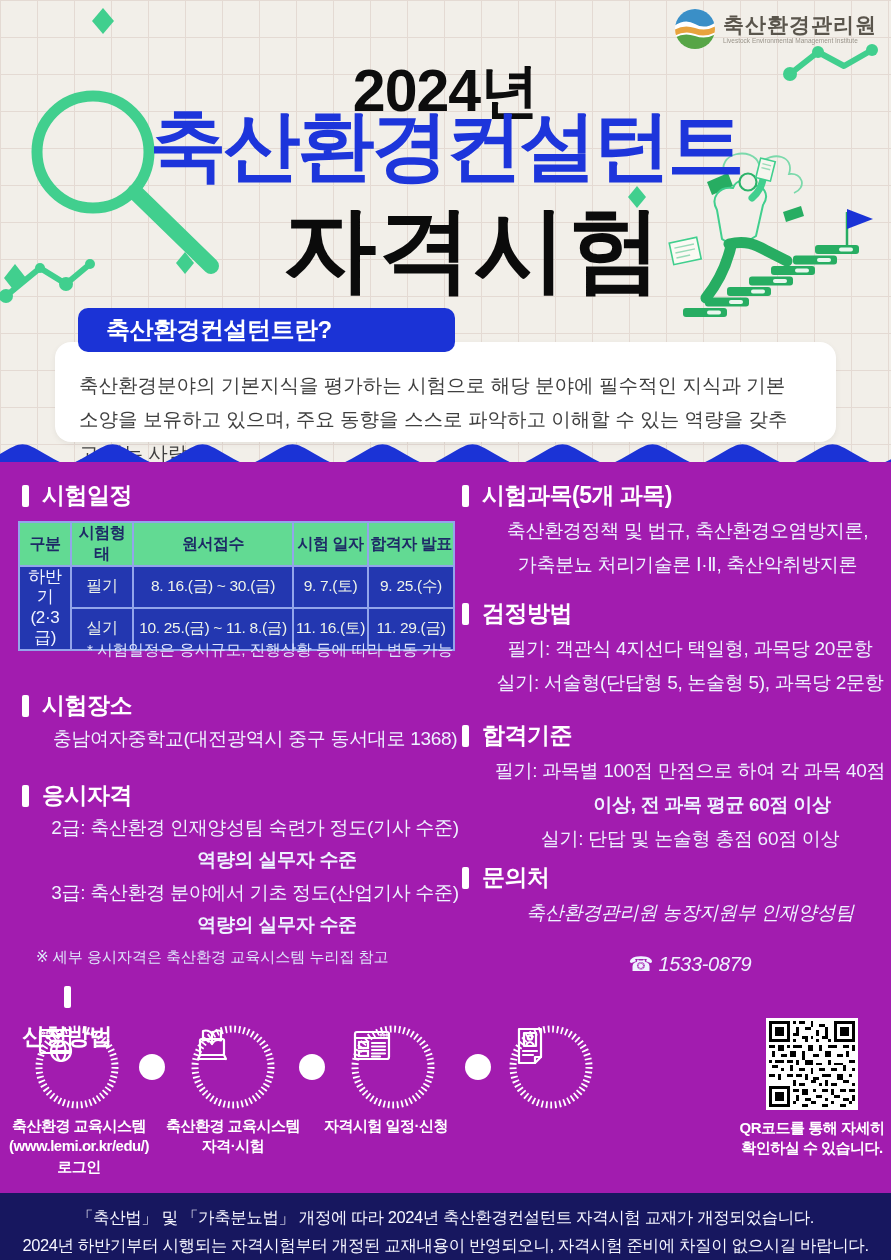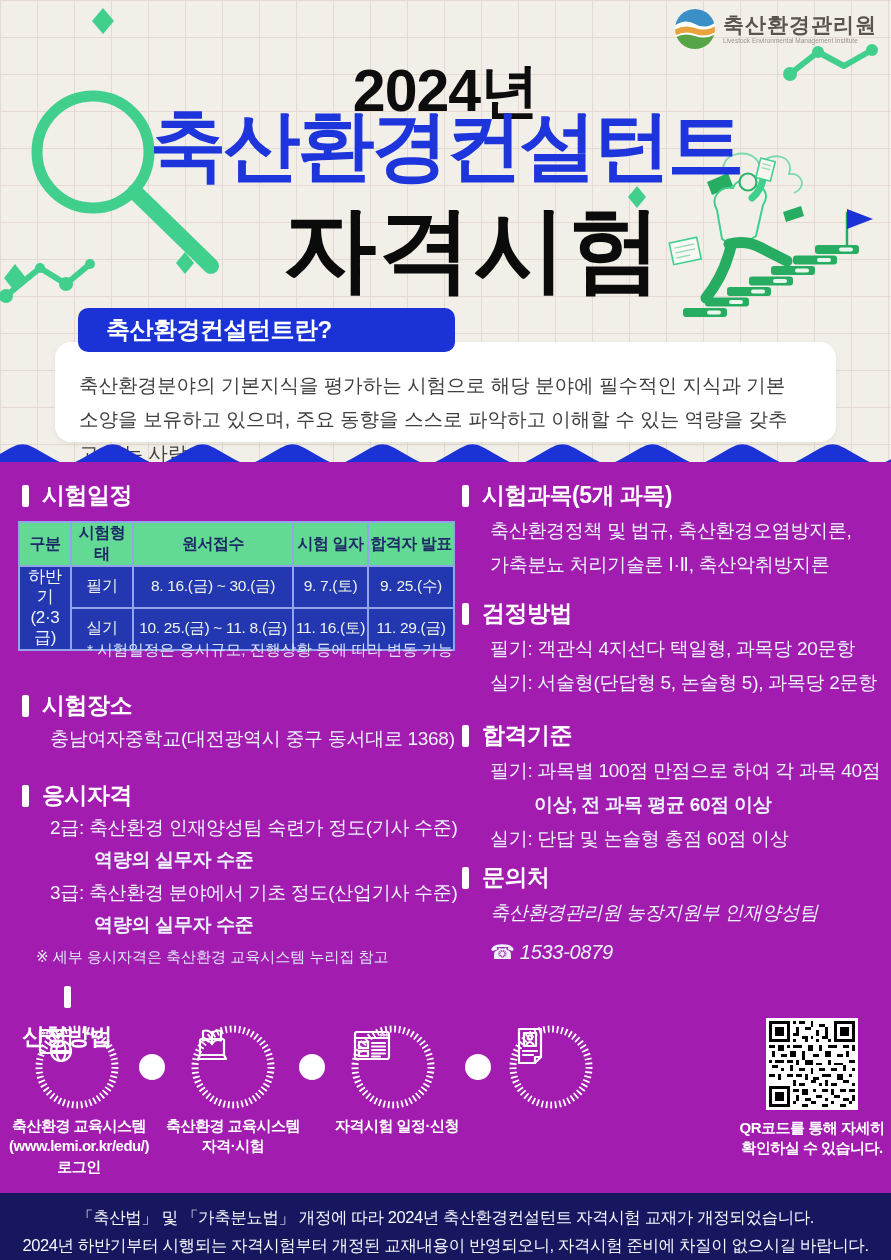--- a/index.html
+++ b/index.html
@@ -27,21 +27,21 @@
   .intro-label{position:absolute;left:78px;top:308px;width:377px;height:44px;
         background:#1b33d6;border-radius:10px;color:#fff;font-size:24px;font-weight:800;
         line-height:44px;padding-left:28px;box-sizing:border-box;letter-spacing:-0.5px;}
   .deco{position:absolute;}
   
   .blue{position:absolute;left:0;top:462px;width:891px;height:731px;background:#a21caf;}
   .wave{position:absolute;left:0;top:-22px;width:891px;height:22px;display:block;}
   .sec-head{position:absolute;display:flex;align-items:center;gap:13px;}
   .sec-bar{width:7px;height:22px;background:#ffffff;border-radius:2px;flex:0 0 auto;}
   .sec-title{color:#ffffff;font-size:23px;font-weight:800;letter-spacing:-0.5px;}
-  .body-text{position:absolute;color:#eef2ff;font-size:19px;line-height:1.8;letter-spacing:-0.3px;}
+  .body-text{position:absolute;color:#eef2ff;font-size:19px;line-height:1.8;letter-spacing:-0.3px;text-align:center;}
   .preline{white-space:pre-line;}
   .indent{padding-left:44px;font-weight:bold;}
   .small-note{position:absolute;color:#dfe6fb;font-size:15.5px;}
   
   .sch-table{position:absolute;left:18px;top:59px;width:435px;border-collapse:collapse;
         table-layout:fixed;border:2px solid #93a5ea;}
   .sch-table th{background:#62da93;color:#1d2a66;font-size:16px;font-weight:800;
         height:28px;border:2px solid #93a5ea;padding:0;letter-spacing:-0.5px;}
   .sch-table td{background:#2337b0;color:#eef4ea;font-size:16px;text-align:center;
         height:38px;border:2px solid #93a5ea;padding:0;letter-spacing:-0.3px;}
@@ -260,21 +260,21 @@
       <div class="indent">이상, 전 과목 평균 60점 이상</div>
       <div>실기: 단답 및 논술형 총점 60점 이상</div>
     </div>
 
     <div class="sec-head" style="left:462px;top:400px;">
       <span class="sec-bar"></span>
       <span class="sec-title">문의처</span>
     </div>
     <div class="body-text" style="left:490px;top:434px;width:400px;font-style:italic;">
       <div>축산환경관리원 농장지원부 인재양성팀</div>
-      <div style="font-size:20px;margin-top:4px;">☎ 1533-0879</div>
+      <div style="font-size:20px;margin-top:16px;">☎ 1533-0879</div>
     </div>
 
     <div class="sec-head" style="left:22px;top:524px;flex-direction:column;">
       <span class="sec-bar"></span>
       <span class="sec-title">신청방법</span>
     </div>
 
     <div class="step-circle" style="left:34px;top:562px;">
       <svg width="86" height="86">
         <circle cx="43" cy="43" r="38" fill="none" stroke="#ffffff" stroke-width="7" stroke-dasharray="1.8 2.7"></circle>
@@ -347,21 +347,21 @@
           <line x1="15" y1="31" x2="25" y2="31"></line>
         </g>
         </svg>
     </div>
 
     <div class="step-label preline" style="left:-10px;top:654px;width:178px;">축산환경 교육시스템
 (www.lemi.or.kr/edu/)
 로그인</div>
     <div class="step-label preline" style="left:148px;top:654px;width:170px;">축산환경 교육시스템
 자격·시험</div>
-    <div class="step-label preline" style="left:312px;top:654px;width:170px;">자격시험 일정·신청</div>
+    <div class="step-label preline" style="left:301px;top:654px;width:170px;">자격시험 일정·신청</div>
 
     <div class="qr-box">
       <svg viewBox="0 0 29 29" shape-rendering="crispEdges">
         <rect width="29" height="29" fill="#ffffff"></rect>
         <g fill="#000000">
           <rect x="0" y="0" width="7" height="7"></rect>
             <rect x="22" y="0" width="7" height="7"></rect>
             <rect x="0" y="22" width="7" height="7"></rect>
           <rect x="1" y="1" width="5" height="5" fill="#fff"></rect>
             <rect x="23" y="1" width="5" height="5" fill="#fff"></rect>

